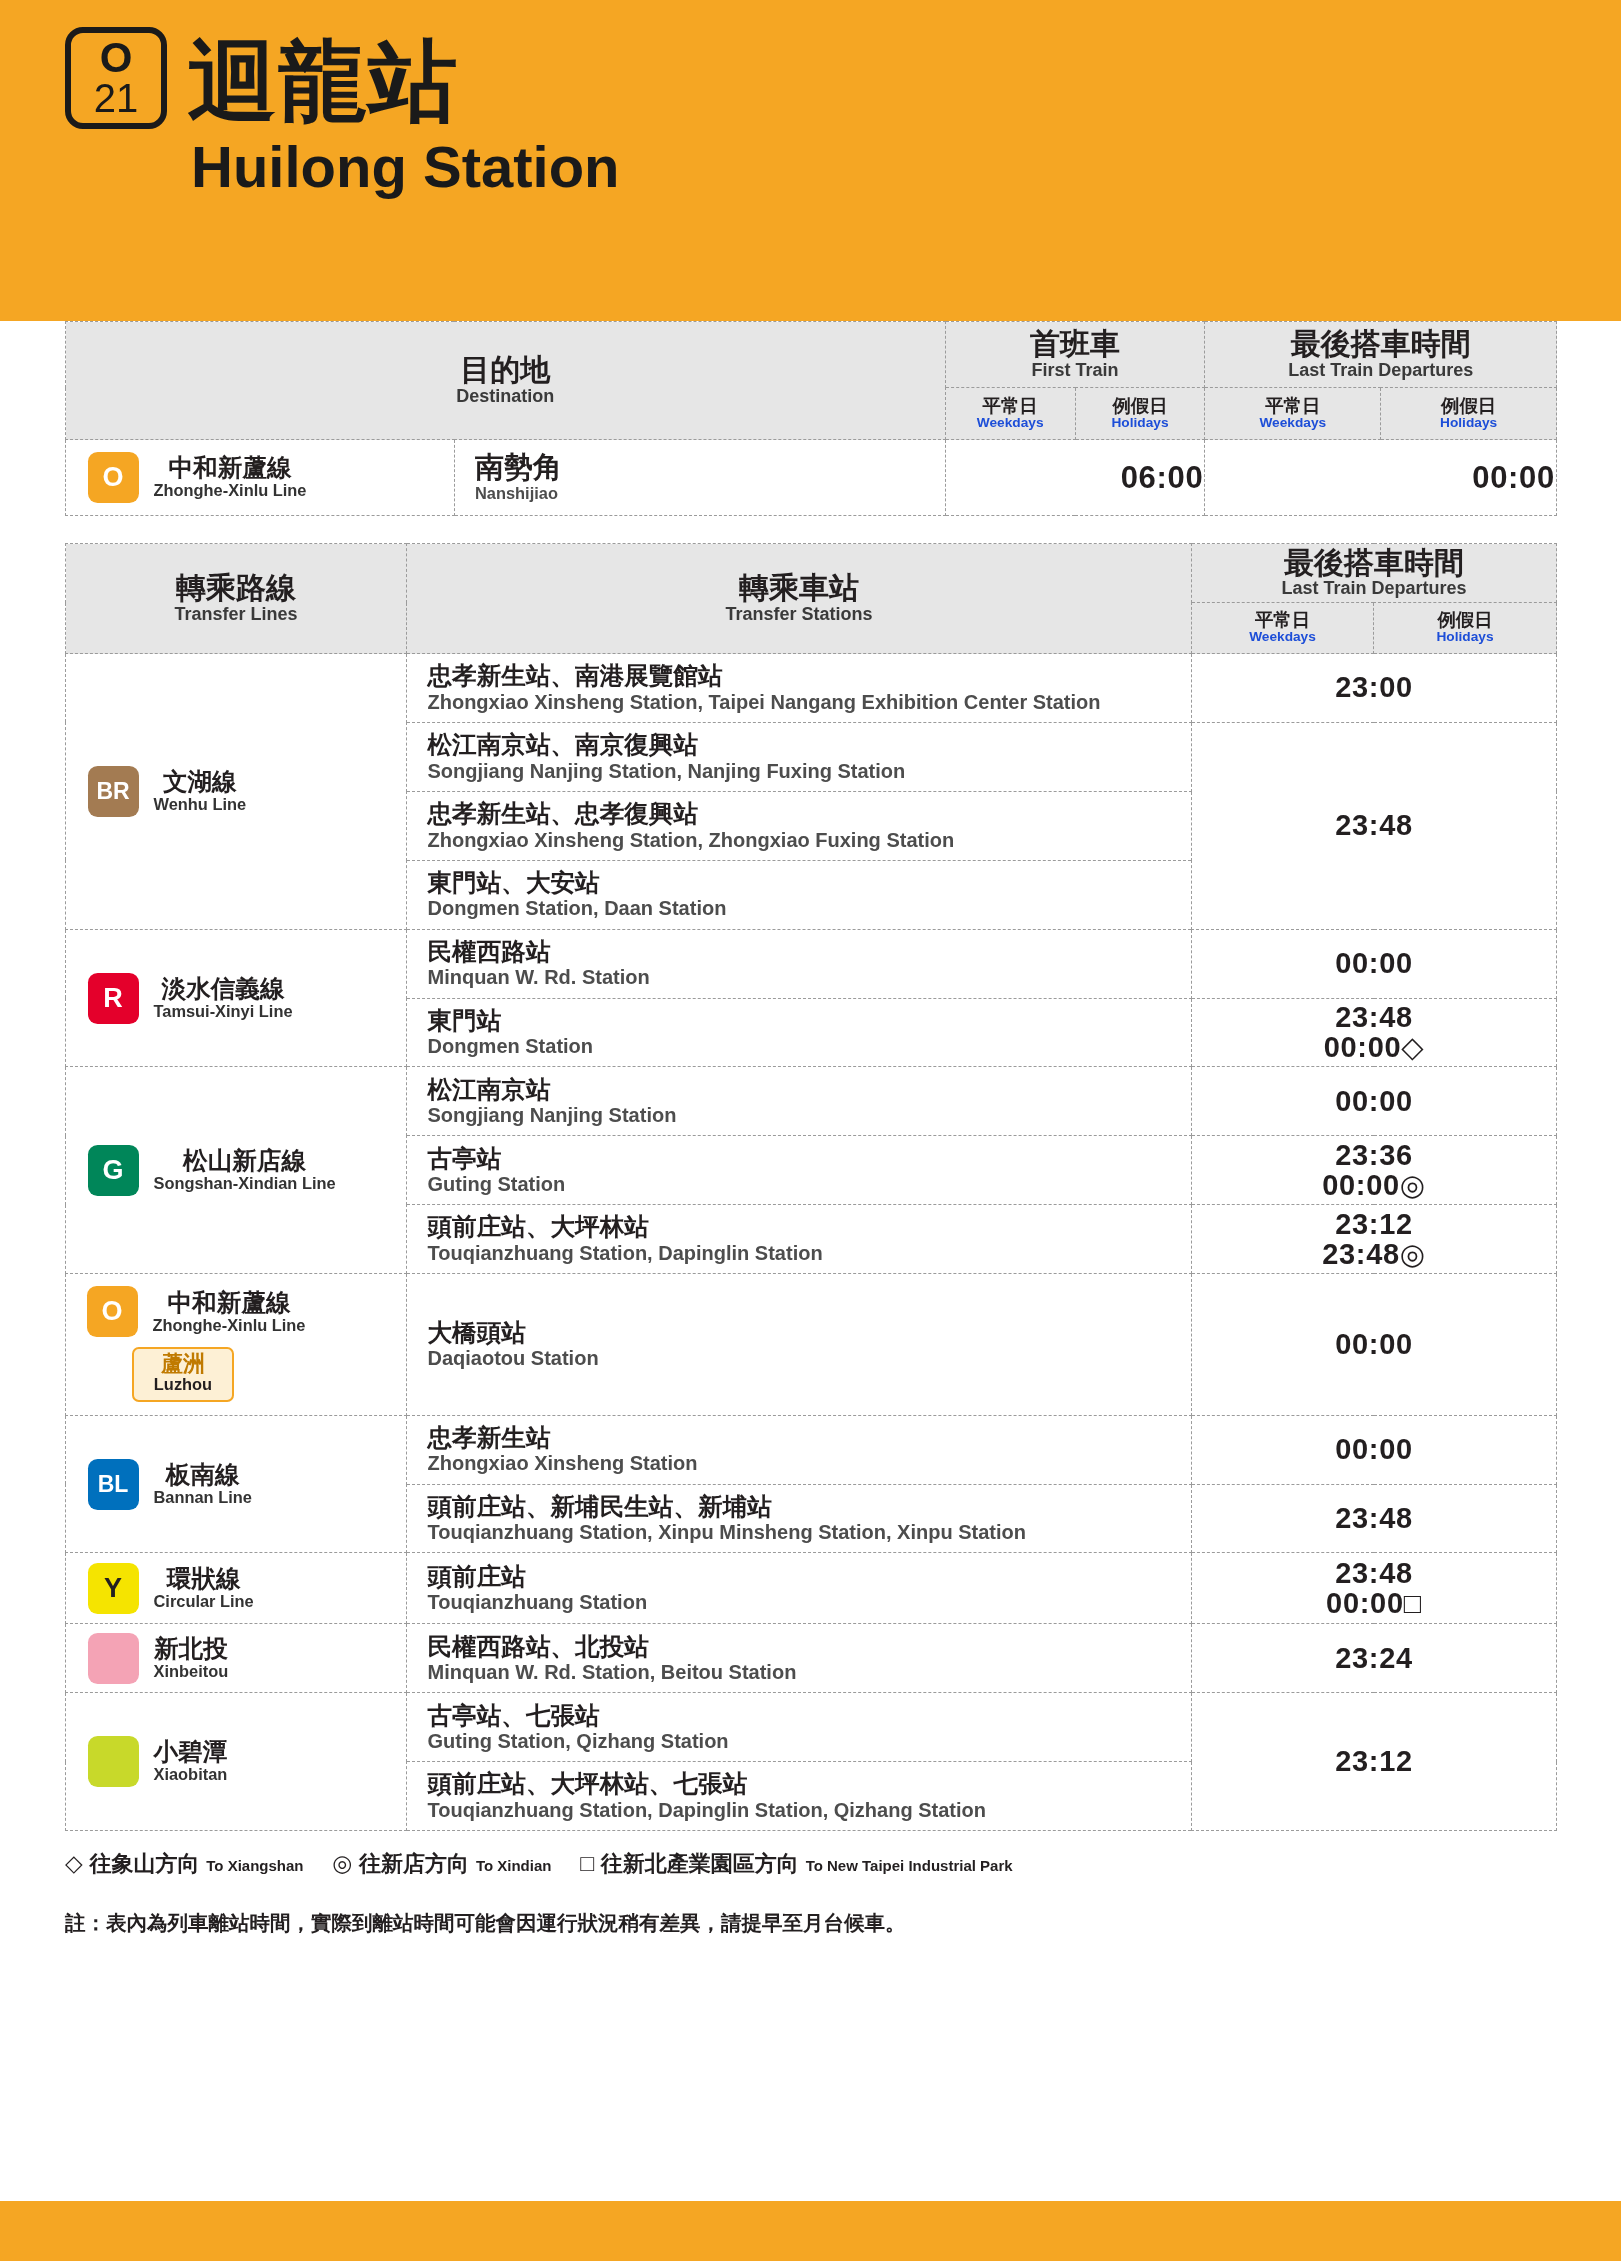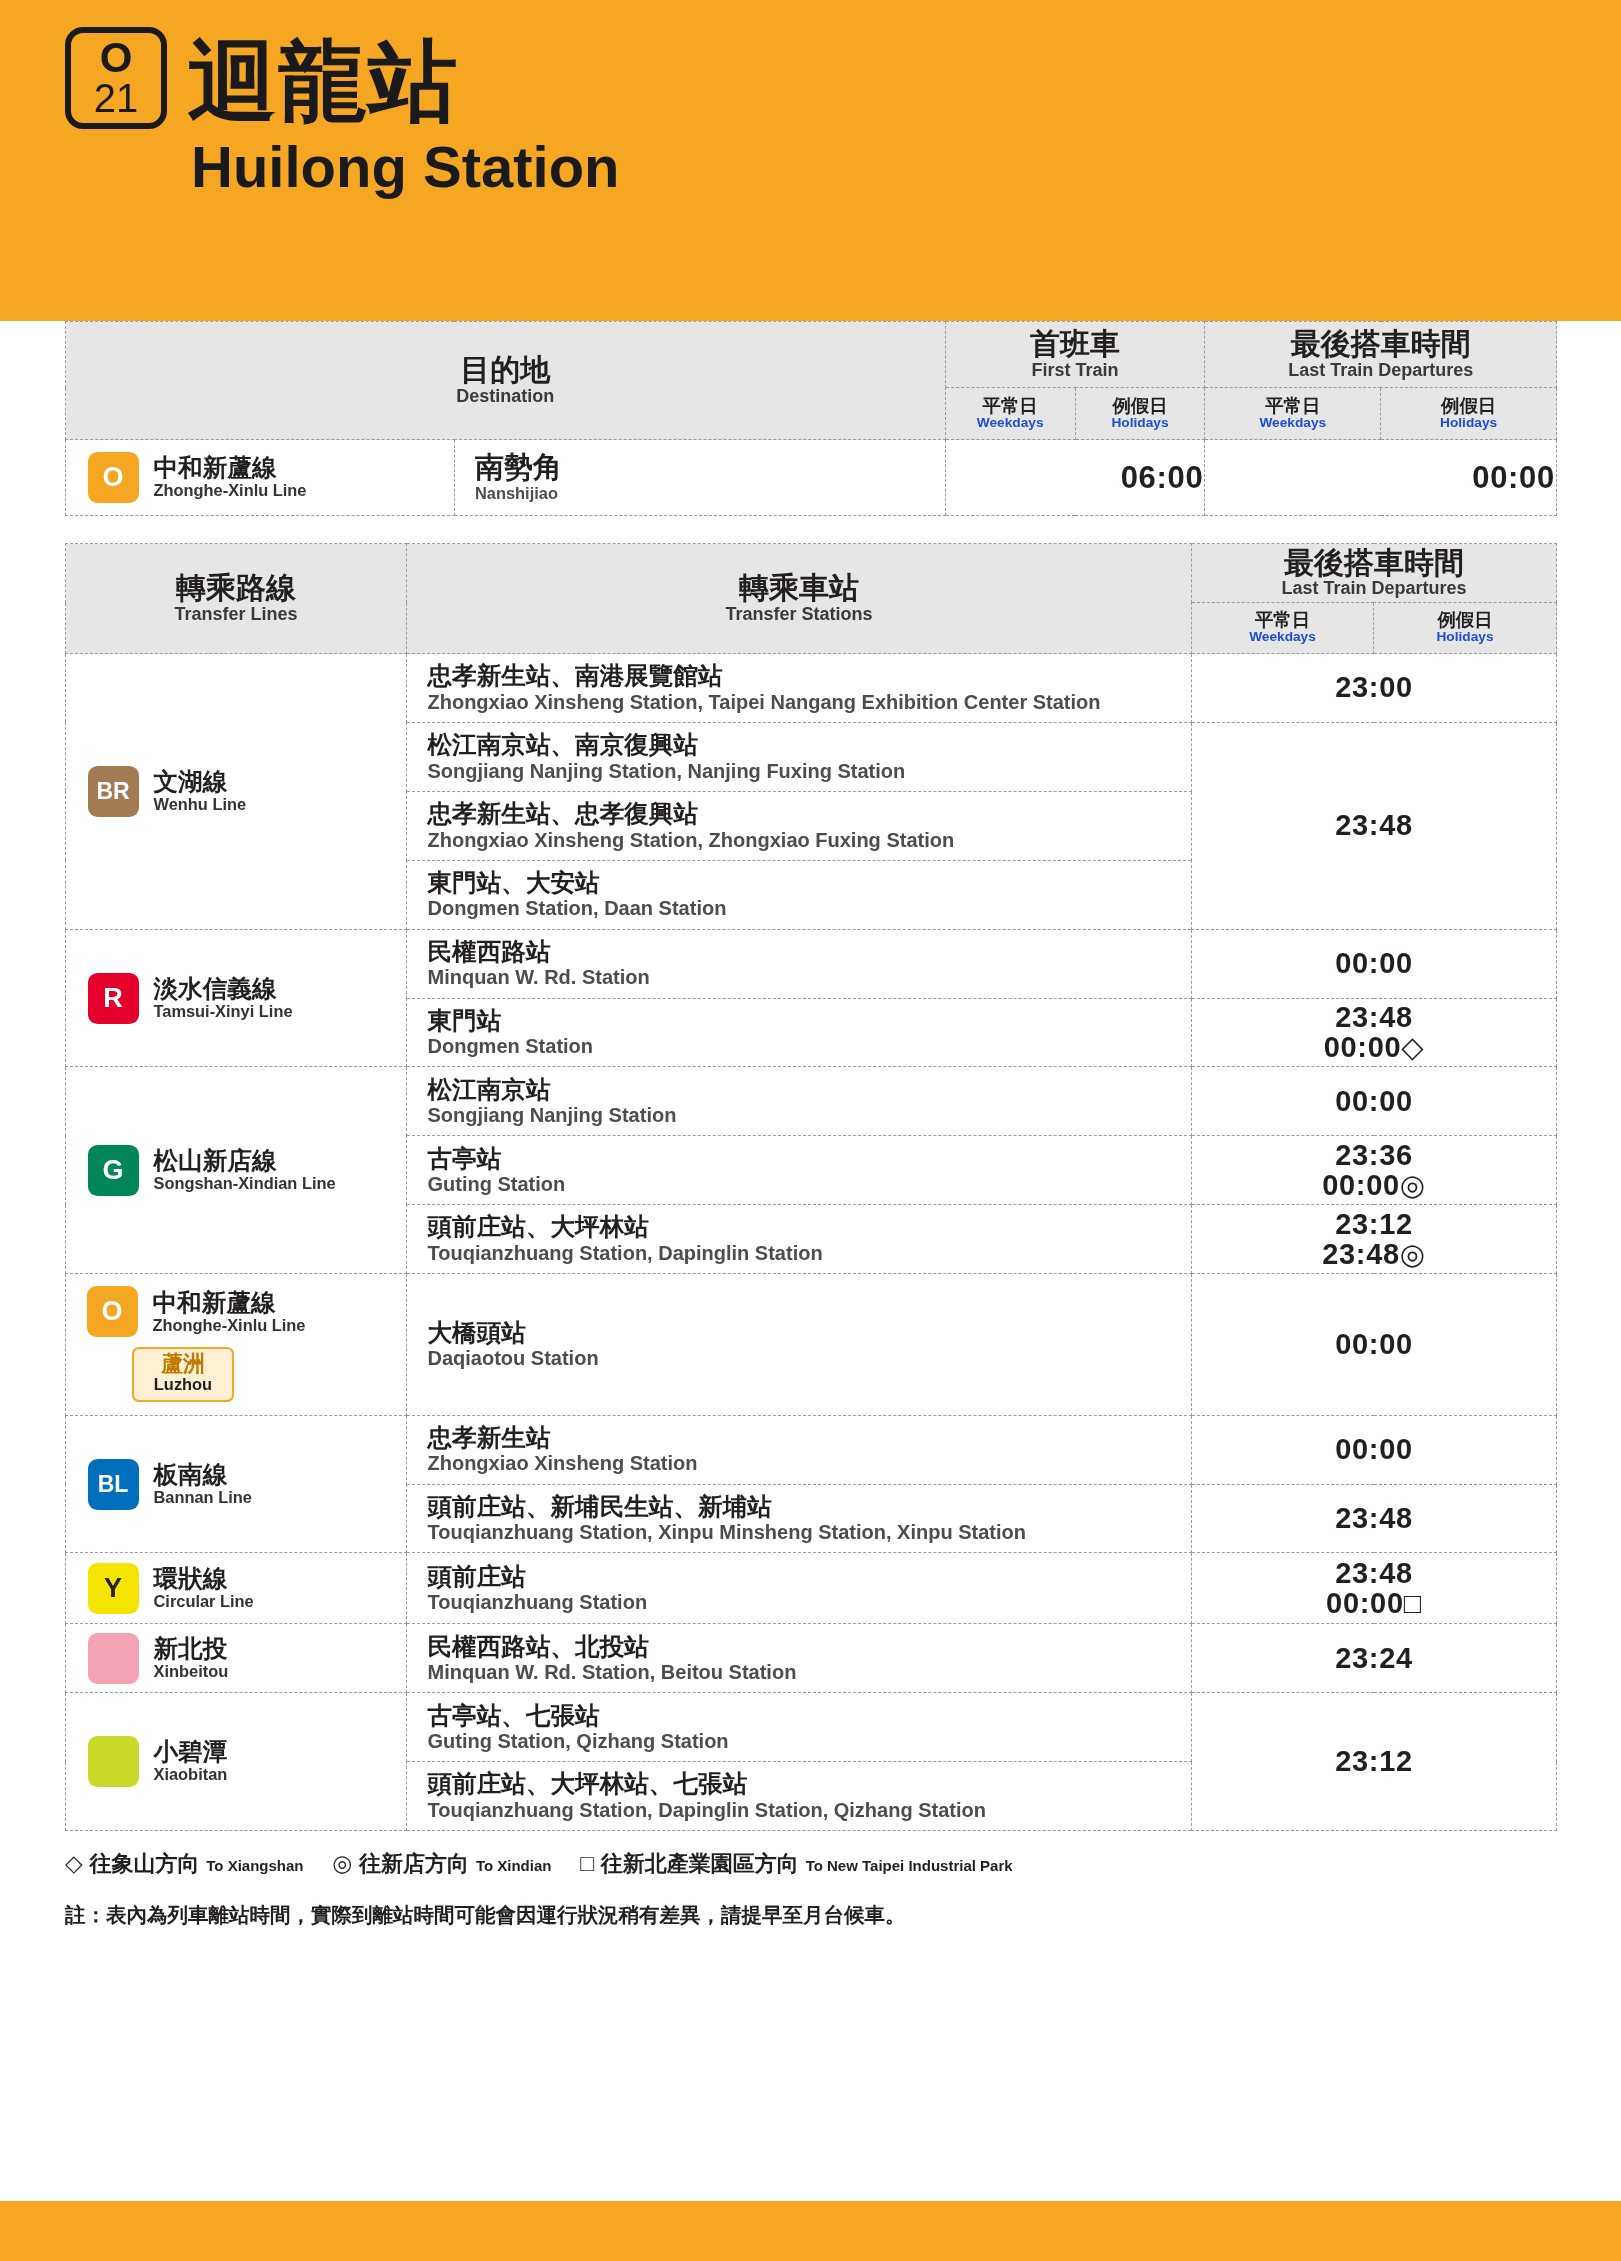--- a/index.html
+++ b/index.html
@@ -74,37 +74,37 @@
 
   .line-zh { font-size: 24.6px; font-weight: 700; line-height: 1.1;}
   .line-en { font-size: 16.4px; font-weight: 700; color: #333; line-height: 1.2;}
 
   .badge {
     width: 51px; height: 51px; border-radius: 9.6px;
     display: flex; align-items: center; justify-content: center;
     color: #fff; font-size: 27px; font-weight: 700; flex: none;
   }
   .line-cell { display: flex; align-items: center; gap: 15px; padding-left: 20.5px;}
-  .line-text { display: flex; flex-direction: column; }
+  .line-text { display: flex; flex-direction: column; align-items: center; }
 
   .luzhou-box {
     margin-top: 9.6px; margin-left: 66px;
     width: 102px; border: 2px solid #f5a623; border-radius: 6.8px;
     background: #fdf0d5; text-align: center; padding: 4.1px 0 5.5px;
   }
   .luzhou-zh { font-size: 22px; font-weight: 700; color:#c07a00; line-height:1.0;}
   .luzhou-en { font-size: 16.4px; font-weight: 700; color:#231f20; line-height:1.2;}
 
   .legend { margin-top: 18px; display: flex; align-items: center; gap: 12.3px; flex-wrap: wrap;}
   .legend-item { display:flex; align-items: baseline; gap:6.8px; }
   .legend-sym { font-size: 23px; font-weight: 700; }
   .legend-zh { font-size: 22px; font-weight: 700; }
   .legend-en { font-size: 15px; font-weight: 700; }
 
-  .note { margin-top: 23px; }
+  .note { margin-top: 31px; }
   .note-zh { font-size: 20.5px; font-weight: 700; line-height: 1.3;}
   .note-en { font-size: 15px; font-weight: 700; color:#231f20; margin-top: 4.1px;}
 
   td { vertical-align: middle; }
   .c { text-align: center; }
 </style>
 </head>
 <body>
 
 <div class="header">

